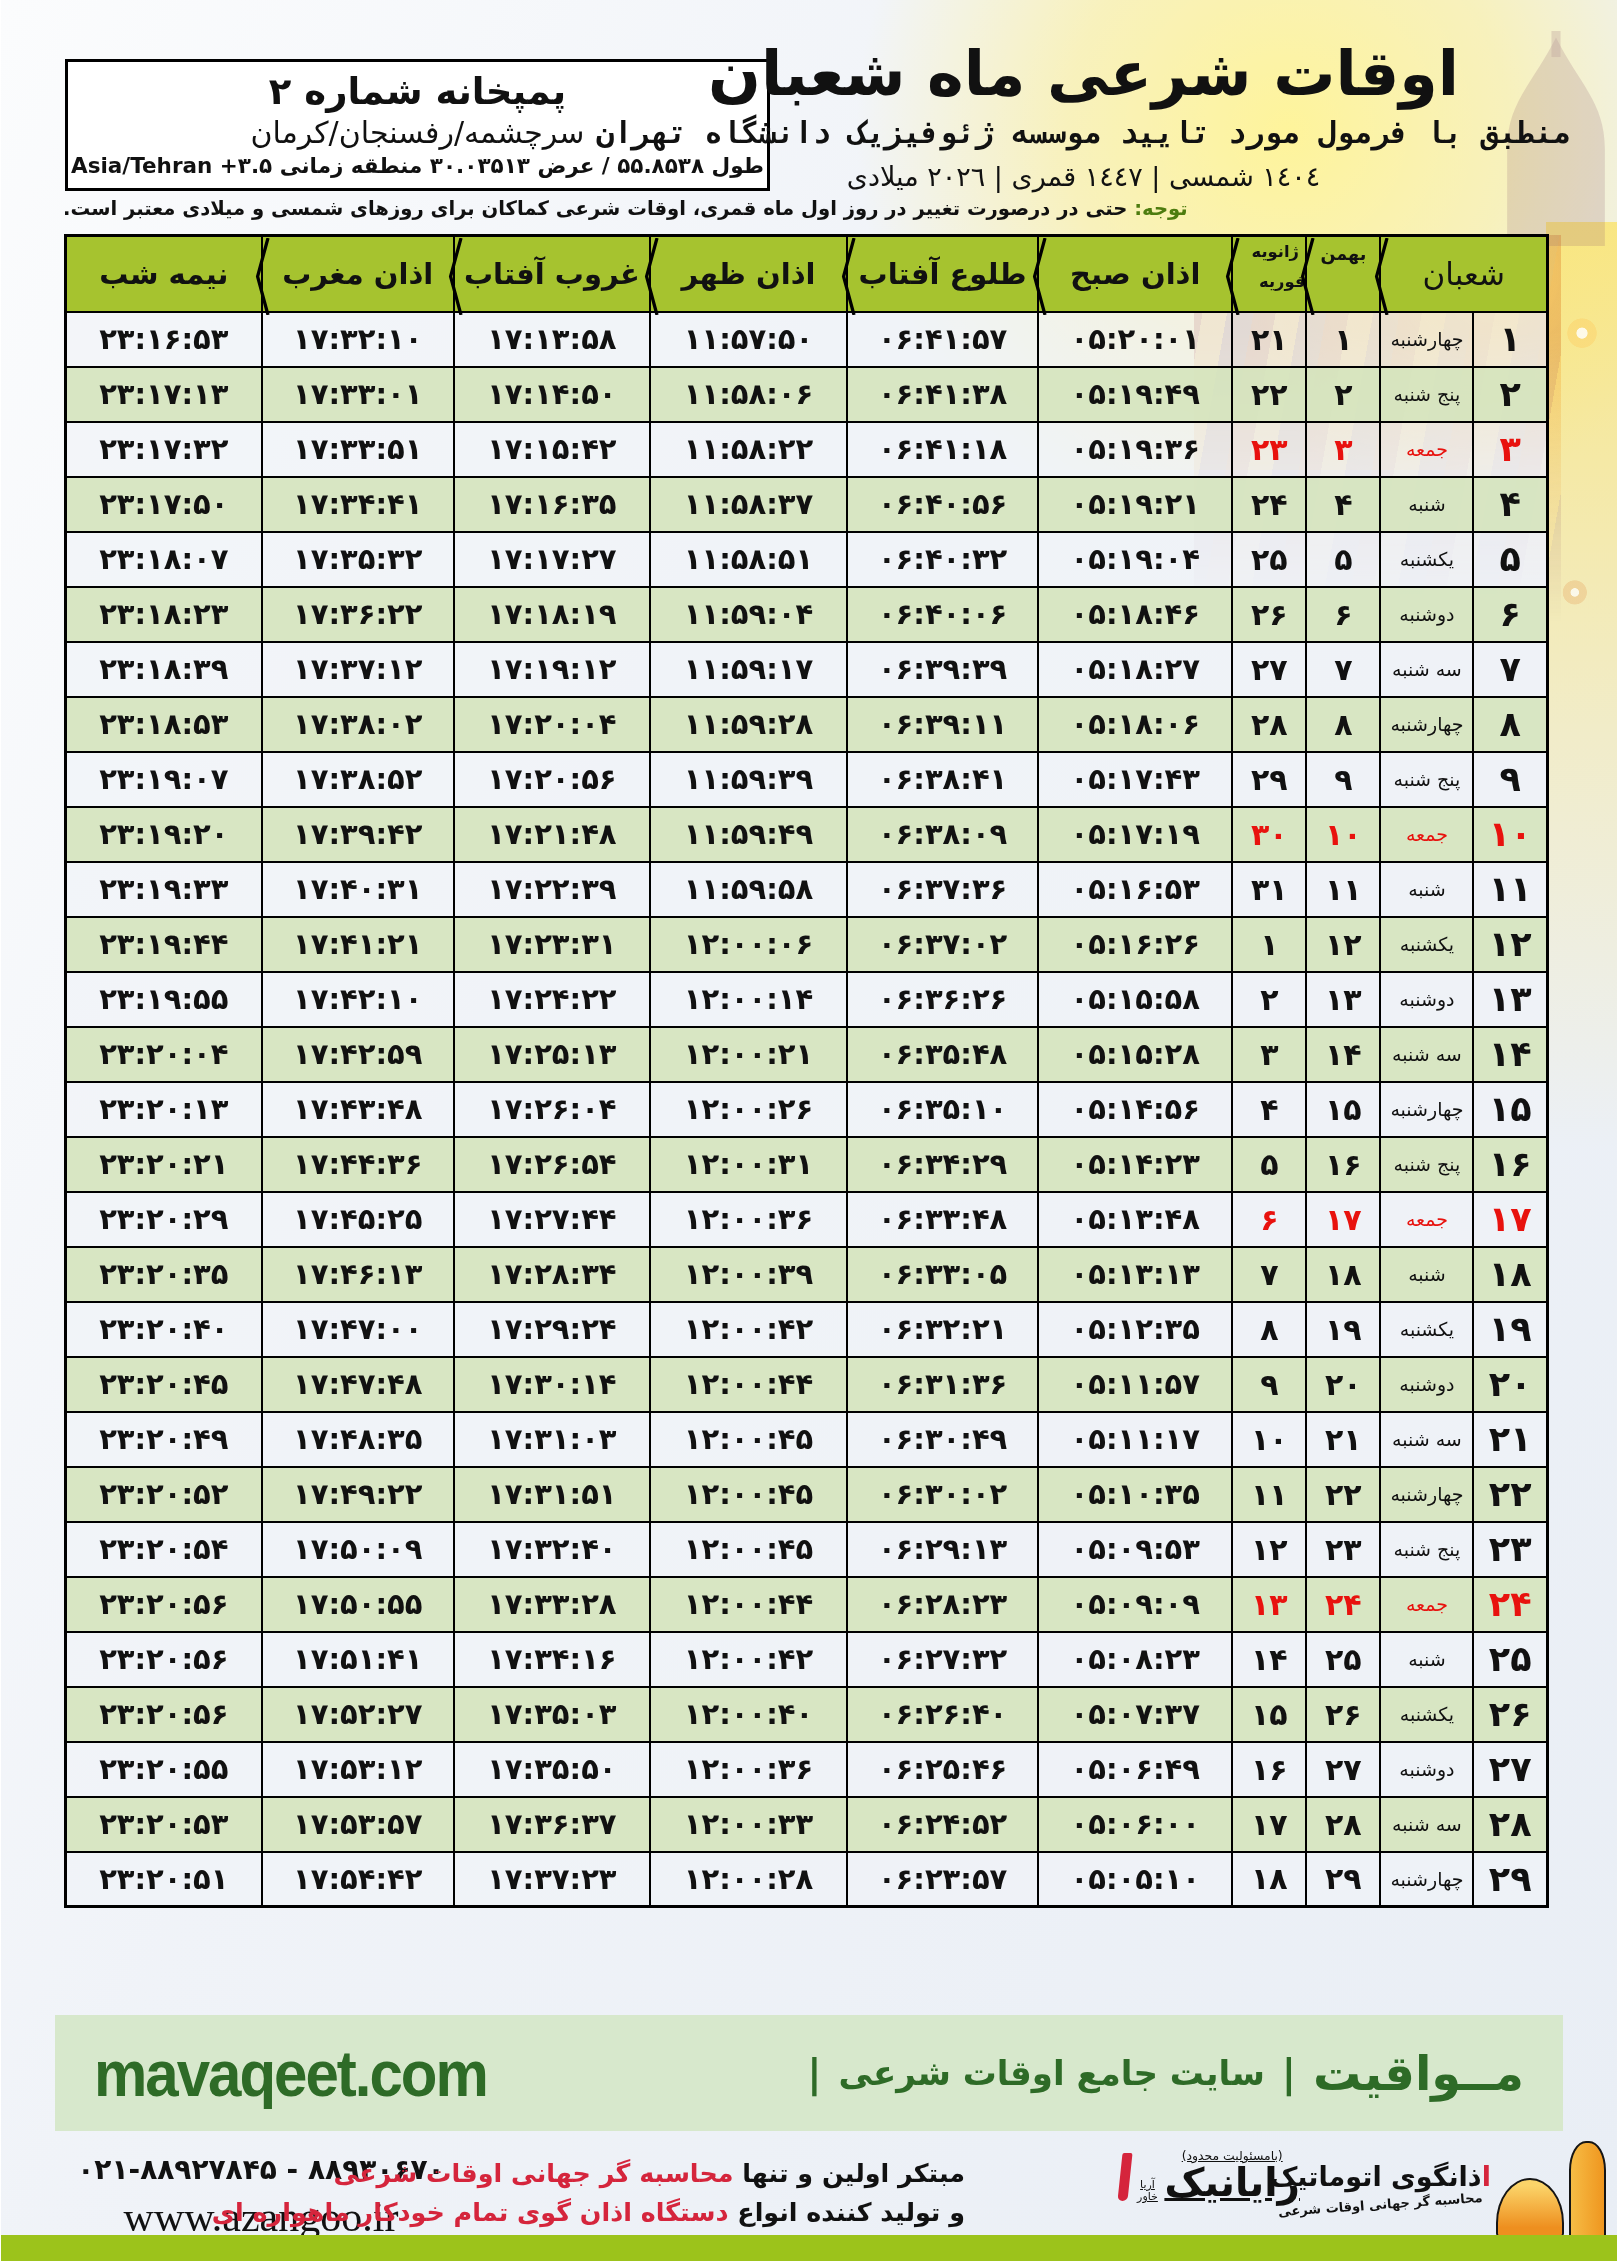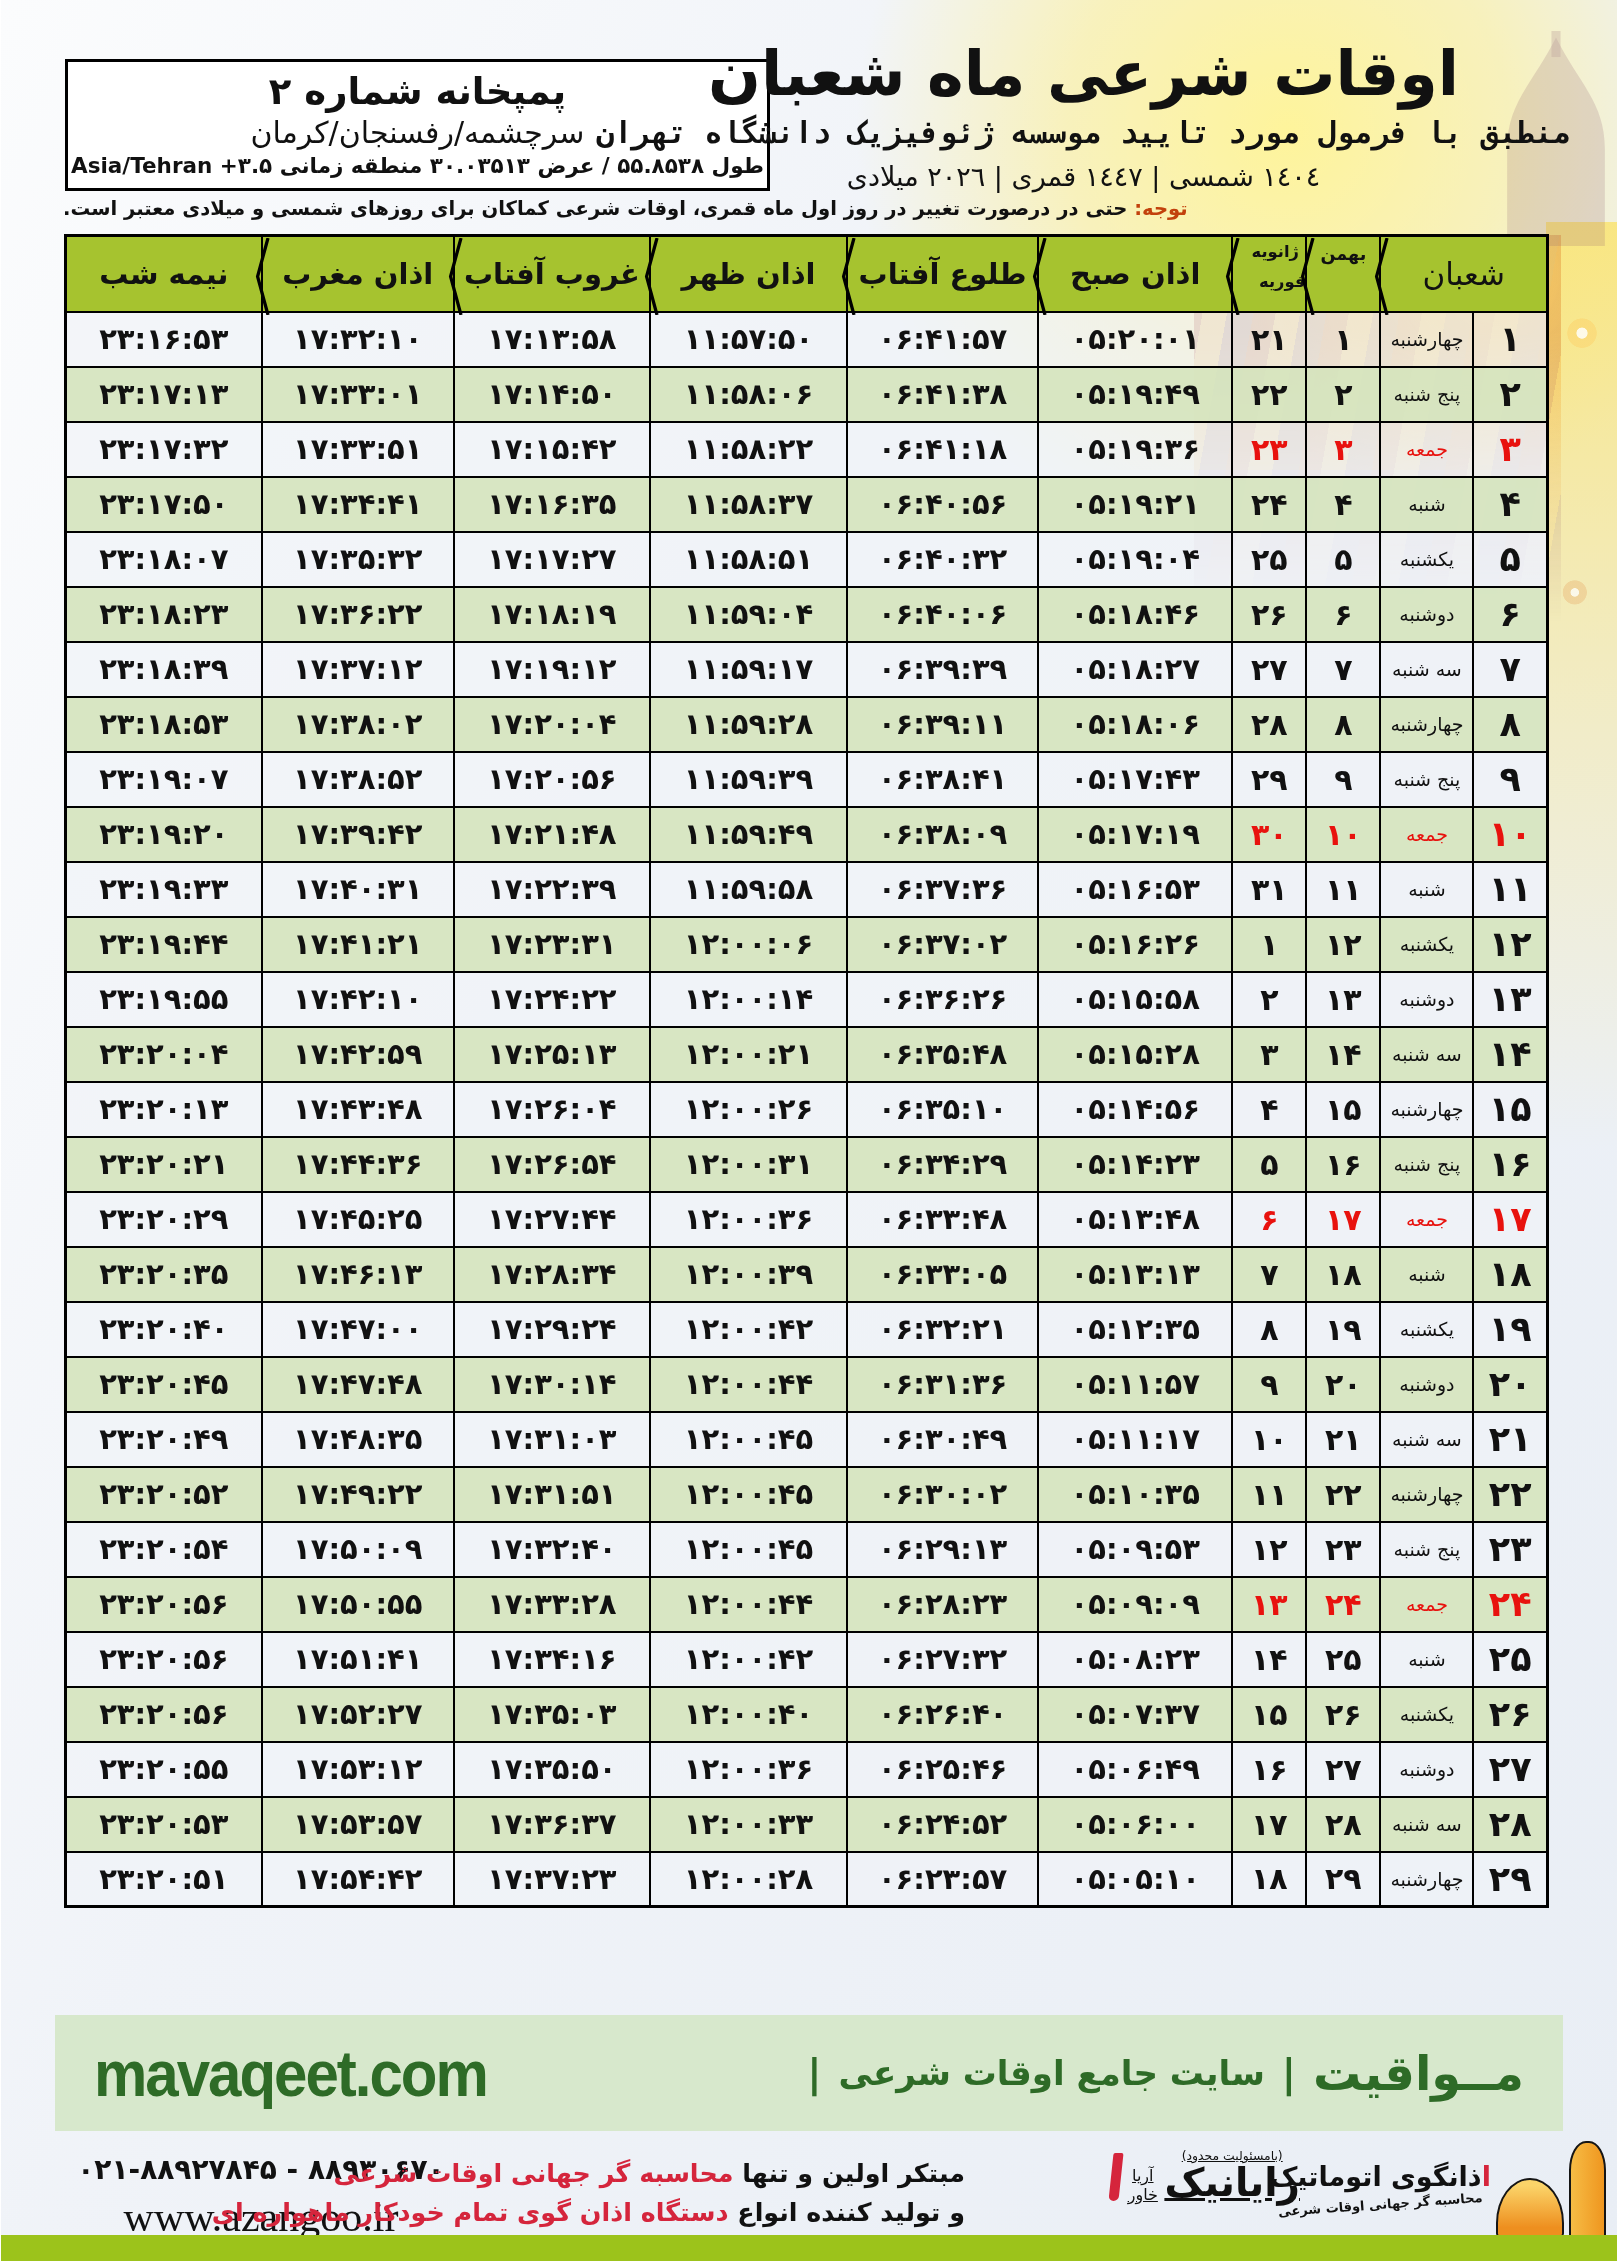--- a/index.html
+++ b/index.html
@@ -36,21 +36,21 @@
   .loc-coords{font-size:21.5px;font-weight:bold;direction:rtl;}
 
   
   .title-block{position:absolute;right:47px;top:38px;display:flex;flex-direction:column;align-items:center;z-index:3;}
   .main-title{font-size:62px;font-weight:bold;white-space:nowrap;line-height:1.15;}
   .main-sub{font-size:30px;font-weight:bold;white-space:nowrap;margin-top:6px;font-family:Liberation Mono, monospace;}
   .main-dates{font-size:27px;margin-top:9px;}
 
   
   .note-line{position:absolute;left:63px;top:197px;direction:rtl;white-space:nowrap;font-size:19.6px;font-weight:bold;z-index:3;}
-  .note-label{color:#c2410c;}
+  .note-label{color:#4d7c0f;}
 
   
   .tbl-wrap{position:absolute;left:64px;top:234px;z-index:2;}
   table.times{border-collapse:collapse;table-layout:fixed;width:1485px;border:3.9px solid #000;direction:rtl;}
   table.times th,table.times td{border:2px solid #000;text-align:center;vertical-align:middle;padding:0;box-sizing:border-box;}
   thead th{background:#a6c32f;height:76px;border-left:none;border-right:none;border-bottom:3.3px solid #000;font-weight:bold;}
   thead th.h-time{font-size:29px;}
   thead th.h-sha{font-size:31px;font-weight:normal;}
   thead th.h-small{font-size:17.6px;vertical-align:top;}
   thead th.h-small .top{display:block;text-align:center;padding-top:6.5px;}
@@ -84,21 +84,21 @@
   .contact .url{direction:ltr;font-family:"Liberation Serif","DejaVu Serif",serif;font-size:42px;margin-top:7px;white-space:nowrap;}
 
   .slogan{position:absolute;left:404px;top:2154px;width:561px;direction:rtl;text-align:center;
     font-size:25.4px;font-weight:bold;line-height:1.55;white-space:nowrap;z-index:3;}
   .slogan .red{color:#d5253c;}
 
   .rayanik{position:absolute;right:318px;top:2148px;display:flex;flex-direction:row;align-items:flex-end;gap:6.5px;direction:rtl;z-index:3;text-decoration:underline;}
   .ray-main{display:flex;flex-direction:column;align-items:center;}
   .ray-tiny{font-size:12.4px;}
   .ray-name{font-size:39px;font-weight:bold;line-height:1.05;}
-  .ray-side{display:flex;flex-direction:column;align-items:center;font-size:16px;line-height:1.15;}
+  .ray-side{display:flex;flex-direction:column;align-items:center;font-size:11px;line-height:1.15;}
   .ray-bar{width:10.4px;height:48px;background:#d5253c;border-radius:2px 2px 5.2px 5.2px;transform:skewX(-6deg);margin-bottom:2.6px;}
 
   .azangoo{position:absolute;right:11.7px;top:2141px;display:flex;flex-direction:row;align-items:flex-start;gap:5.2px;direction:rtl;z-index:3;}
   .az-shapes{display:flex;flex-direction:row;align-items:flex-end;gap:5.2px;direction:ltr;}
   .az-dome{width:68px;height:60px;background:linear-gradient(180deg,#fbd469 10%,#ee8f1f 85%);
     border:2.6px solid #151515;border-radius:52% 52% 10% 10%/ 78% 78% 8% 8%;box-sizing:border-box;}
   .az-minaret{width:37px;height:97px;background:linear-gradient(90deg,#f6bc45,#ef961f);
     border:2.6px solid #151515;border-radius:17px 17px 3.3px 3.3px/ 29px 29px 3.3px 3.3px;box-sizing:border-box;}
   .az-left{display:flex;flex-direction:column;align-items:center;margin-top:22px;}
   .az-fa{font-size:27px;font-weight:bold;white-space:nowrap;line-height:1;}

